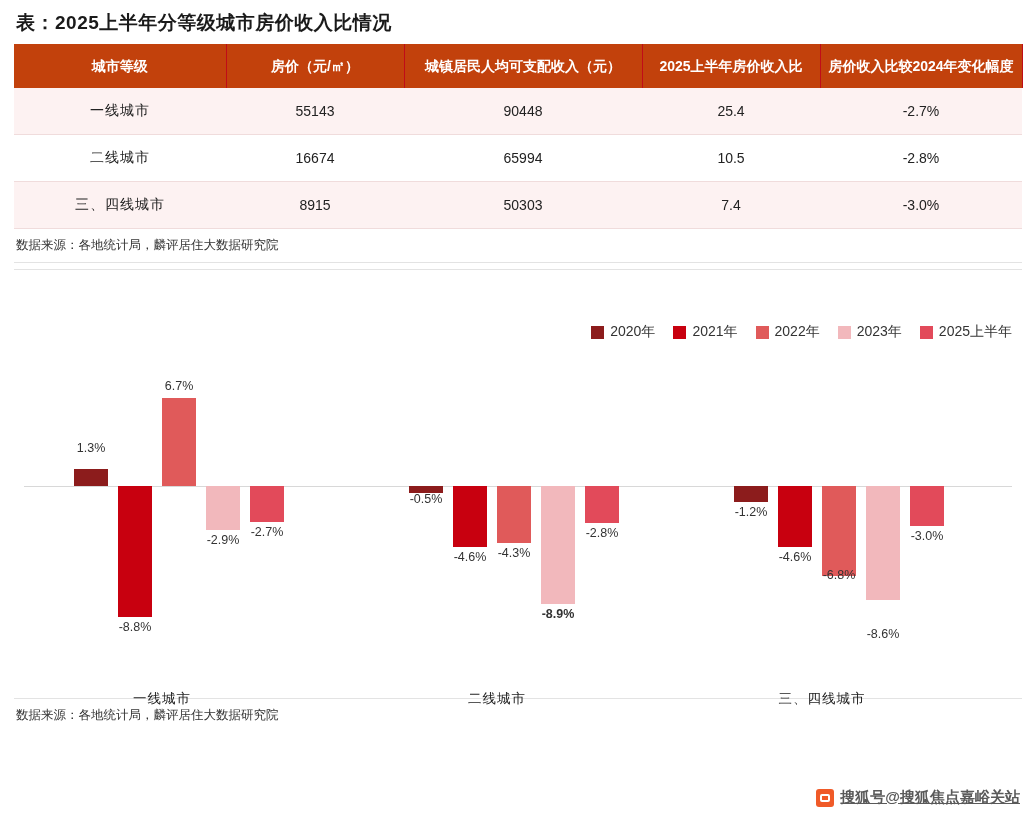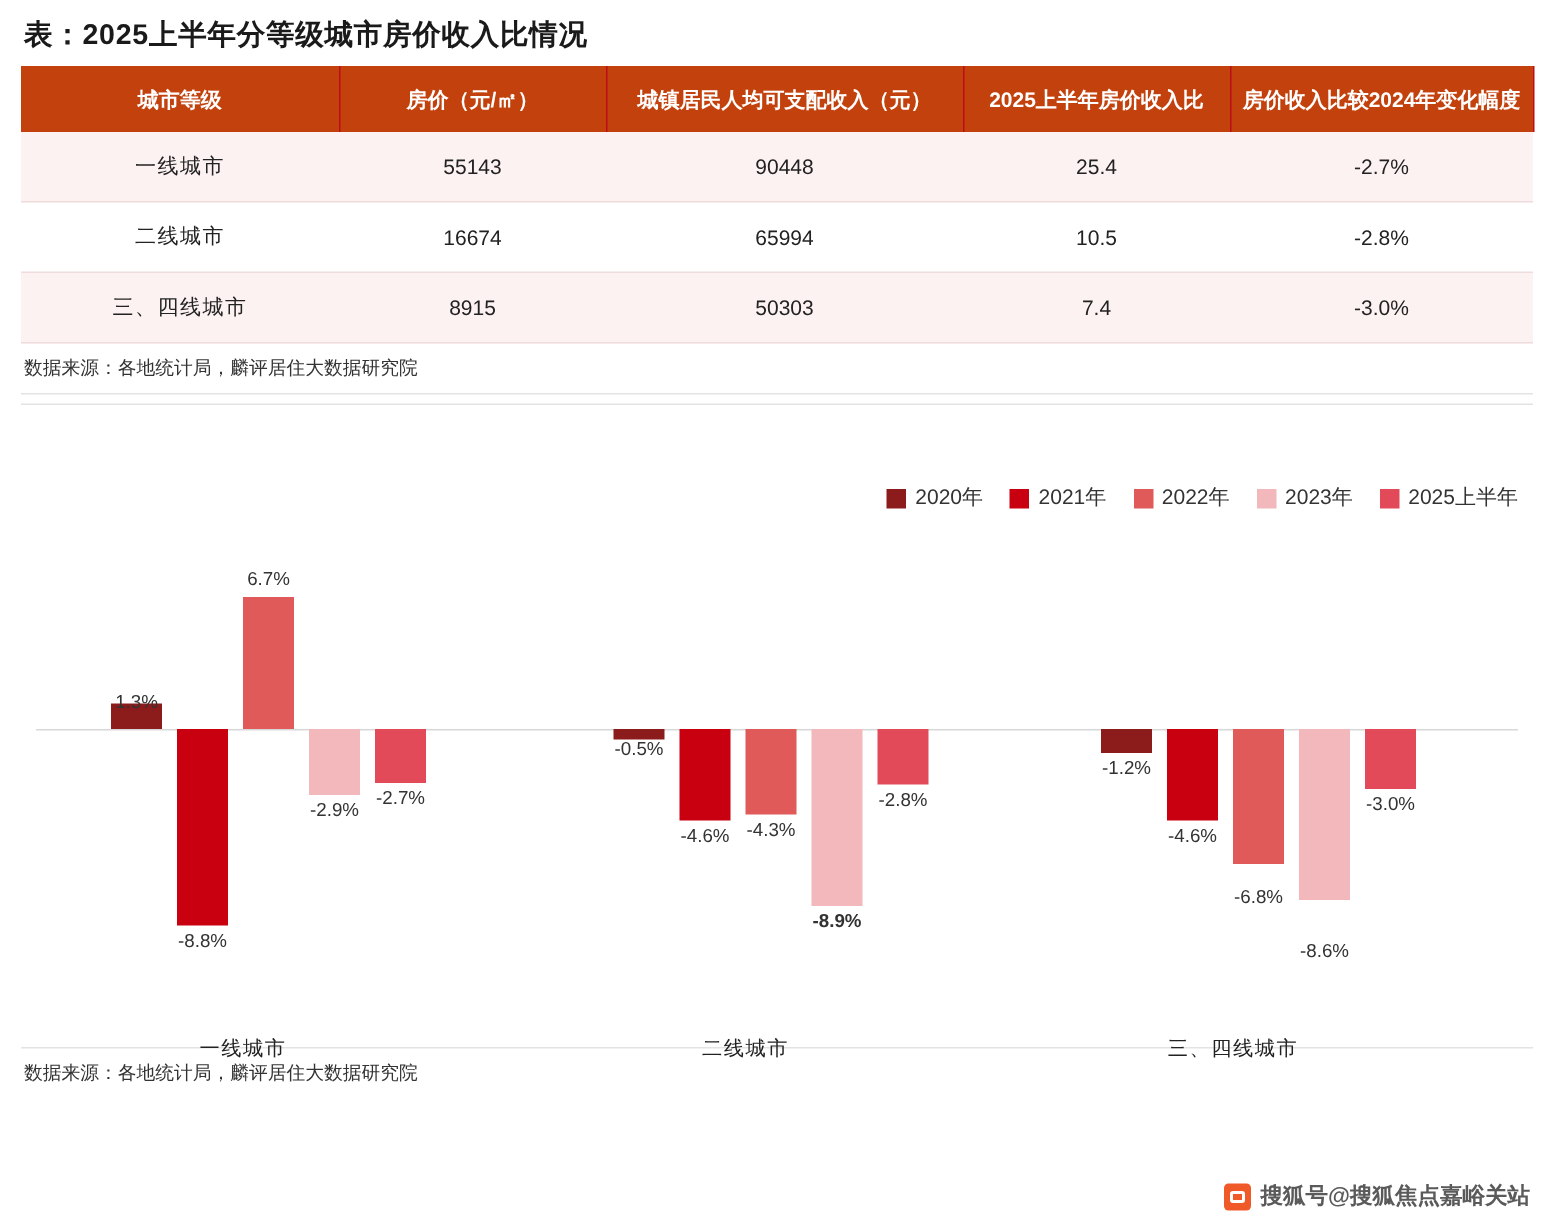--- a/index.html
+++ b/index.html
@@ -57,21 +57,21 @@
     position:absolute;top:374px;font-size:13.5px;color:#222;text-align:center;width:220px;
     letter-spacing:1px;
   }
   .footer-line{height:1px;background:#e3e3e3;margin-top:4px;}
   .src2{
     font-size:12.5px;color:#333;padding:8px 0 0 2px;
     font-family:"Liberation Serif","DejaVu Serif",serif;
   }
   .watermark{
     position:absolute;right:16px;bottom:14px;display:flex;align-items:center;gap:6px;
-    font-size:15px;color:#5a5a5a;font-weight:600;
+    font-size:15px;color:#5a5a5a;font-weight:600;text-decoration:underline;
   }
   .wm-logo{
     width:18px;height:18px;border-radius:3px;background:#f05a28;display:inline-block;
     position:relative;
   }
   .wm-logo:after{
     content:"";position:absolute;left:4px;top:5px;width:10px;height:8px;
     border:2px solid #fff;border-radius:2px;box-sizing:border-box;
   }
 </style>
@@ -152,21 +152,21 @@
         <div class="item">
           <span class="sw" style="background: rgb(226, 74, 90);"></span>
           <span>2025上半年</span>
         </div>
       </div>
     <div class="plot" id="plot">
       <div class="zeroline"></div>
     <div class="group" style="left: 60px; width: 220px;">
           <div class="bar" style="left: 0px;">
             <div class="rect" style="background: rgb(140, 28, 28); height: 17.16px; top: 152.84px;"></div>
-            <div class="val" style="top: 145px;">1.3%</div>
+            <div class="val" style="top: 125px;">1.3%</div>
           </div>
           <div class="bar" style="left: 44px;">
             <div class="rect" style="background: rgb(200, 0, 15); height: 130.68px; top: 170px;"></div>
             <div class="val" style="top: 303.68px;">-8.8%</div>
           </div>
           <div class="bar" style="left: 88px;">
             <div class="rect" style="background: rgb(224, 90, 90); height: 88.44px; top: 81.56px;"></div>
             <div class="val" style="top: 62.56px;">6.7%</div>
           </div>
           <div class="bar" style="left: 132px;">
@@ -206,21 +206,21 @@
           <div class="bar" style="left: 0px;">
             <div class="rect" style="background: rgb(140, 28, 28); height: 15.84px; top: 170px;"></div>
             <div class="val" style="top: 188.84px;">-1.2%</div>
           </div>
           <div class="bar" style="left: 44px;">
             <div class="rect" style="background: rgb(200, 0, 15); height: 60.72px; top: 170px;"></div>
             <div class="val" style="top: 233.72px;">-4.6%</div>
           </div>
           <div class="bar" style="left: 88px;">
             <div class="rect" style="background: rgb(224, 90, 90); height: 89.76px; top: 170px;"></div>
-            <div class="val" style="top: 275px;">-6.8%</div>
+            <div class="val" style="top: 252px;">-6.8%</div>
           </div>
           <div class="bar" style="left: 132px;">
             <div class="rect" style="background: rgb(242, 184, 188); height: 113.52px; top: 170px;"></div>
             <div class="val" style="top: 286.52px; margin-top: 24px;">-8.6%</div>
           </div>
           <div class="bar" style="left: 176px;">
             <div class="rect" style="background: rgb(226, 74, 90); height: 39.6px; top: 170px;"></div>
             <div class="val" style="top: 212.6px;">-3.0%</div>
           </div>
         </div>

